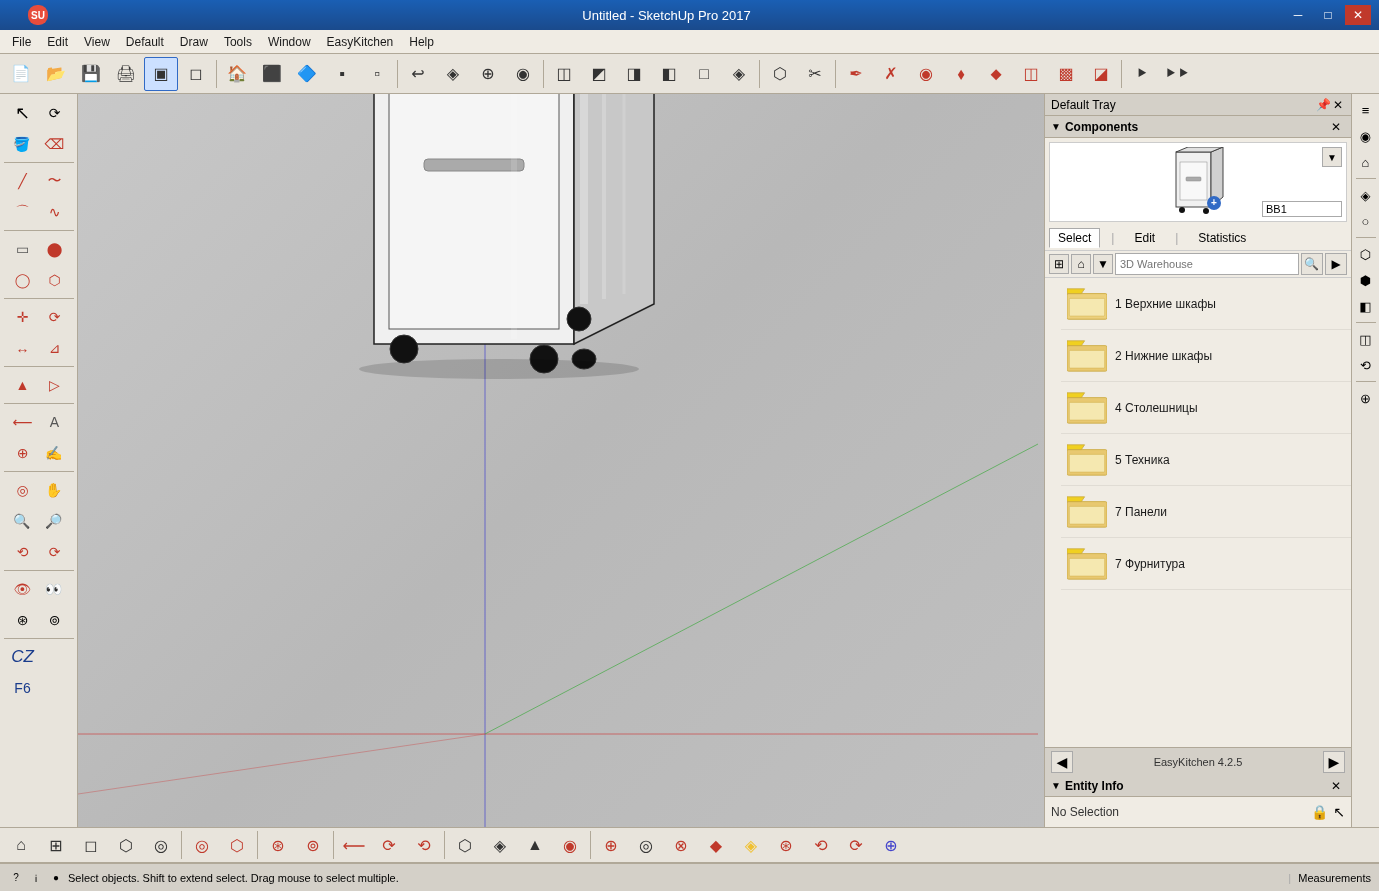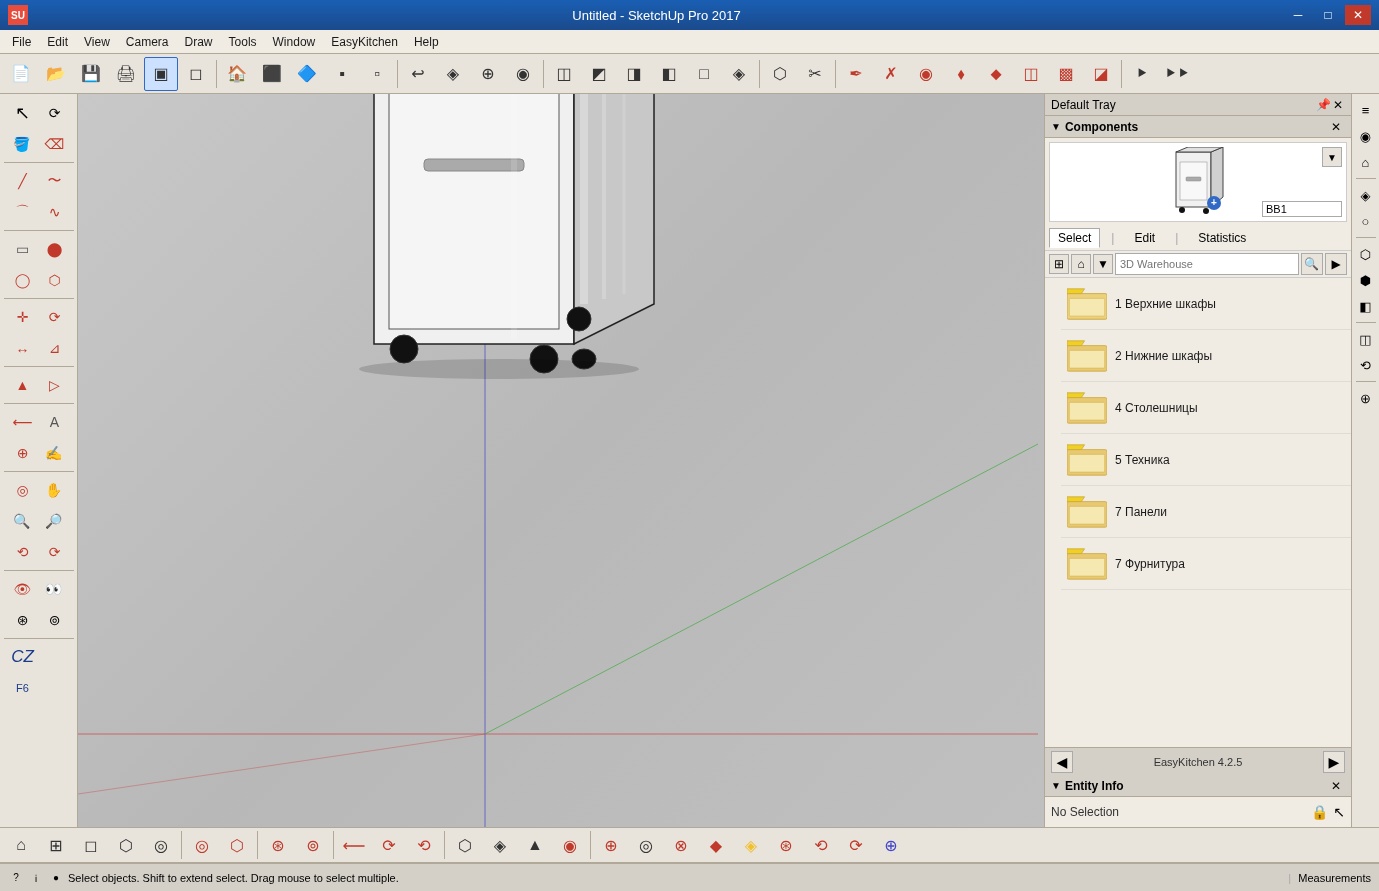--- a/index.html
+++ b/index.html
@@ -8,21 +8,21 @@
     
     #titlebar {
       width: 100%; height: 30px; background: linear-gradient(to bottom, #1a5fb4, #1a4a8c);
       display: flex; align-items: center; justify-content: space-between;
       padding: 0 8px; color: white;
     }
     #titlebar .title { flex: 1; text-align: center; font-size: 13px; }
     #titlebar .win-controls { display: flex; gap: 4px; }
     #titlebar .win-btn { width: 26px; height: 20px; display: flex; align-items: center; justify-content: center; cursor: pointer; font-size: 12px; color: white; }
     #titlebar .win-btn.close { background: #c0392b; }
-    #titlebar .sketchup-icon { width: 20px; height: 20px; background: #e74c3c; border-radius: 0; display: flex; align-items: center; justify-content: center; color: white; font-size: 10px; font-weight: bold; }
+    #titlebar .sketchup-icon { width: 20px; height: 20px; background: #e74c3c; border-radius: 9px; display: flex; align-items: center; justify-content: center; color: white; font-size: 10px; font-weight: bold; margin-left: 20px; }
 
     
     #menubar {
       width: 100%; height: 24px; background: #f0ece4;
       display: flex; align-items: center; padding: 0 4px;
       border-bottom: 1px solid #b0a898;
     }
     .menu-item { padding: 2px 8px; cursor: pointer; font-size: 12px; color: #1a1a1a; }
 
     
@@ -201,21 +201,21 @@
     <div class="win-btn">─</div>
     <div class="win-btn">□</div>
     <div class="win-btn close">✕</div>
   </div>
 </div>
 
 <div id="menubar">
   <div class="menu-item">File</div>
   <div class="menu-item">Edit</div>
   <div class="menu-item">View</div>
-  <div class="menu-item">Camera</div>
+  <div class="menu-item">Default</div>
   <div class="menu-item">Draw</div>
   <div class="menu-item">Tools</div>
   <div class="menu-item">Window</div>
   <div class="menu-item">EasyKitchen</div>
   <div class="menu-item">Help</div>
 </div>
 
 <div id="toolbar1">
 
   <div class="tb-btn" title="New">📄</div>
@@ -332,21 +332,21 @@
     <div class="lt-row">
       <div class="lt-btn">⊛</div>
       <div class="lt-btn">⊚</div>
     </div>
     <div class="lt-separator"></div>
     <div class="lt-row">
       <div class="lt-btn" style="color:#1a3c8c; font-size:17px;font-style:italic;">CZ</div>
       <div class="lt-btn"></div>
     </div>
     <div class="lt-row">
-      <div class="lt-btn" style="color:#1a3c8c; font-size:11px;">F6</div>
+      <div class="lt-btn" style="color:#1a3c8c; font-size:14px;">F6</div>
       <div class="lt-btn"></div>
     </div>
   </div>
 
   <div id="viewport">
 
     <svg width="100%" height="100%" style="position:absolute;top:0;left:0;">
 
       <line x1="407" y1="0" x2="407" y2="100%" stroke="#4444cc" stroke-width="1" opacity="0.7"></line>
 

